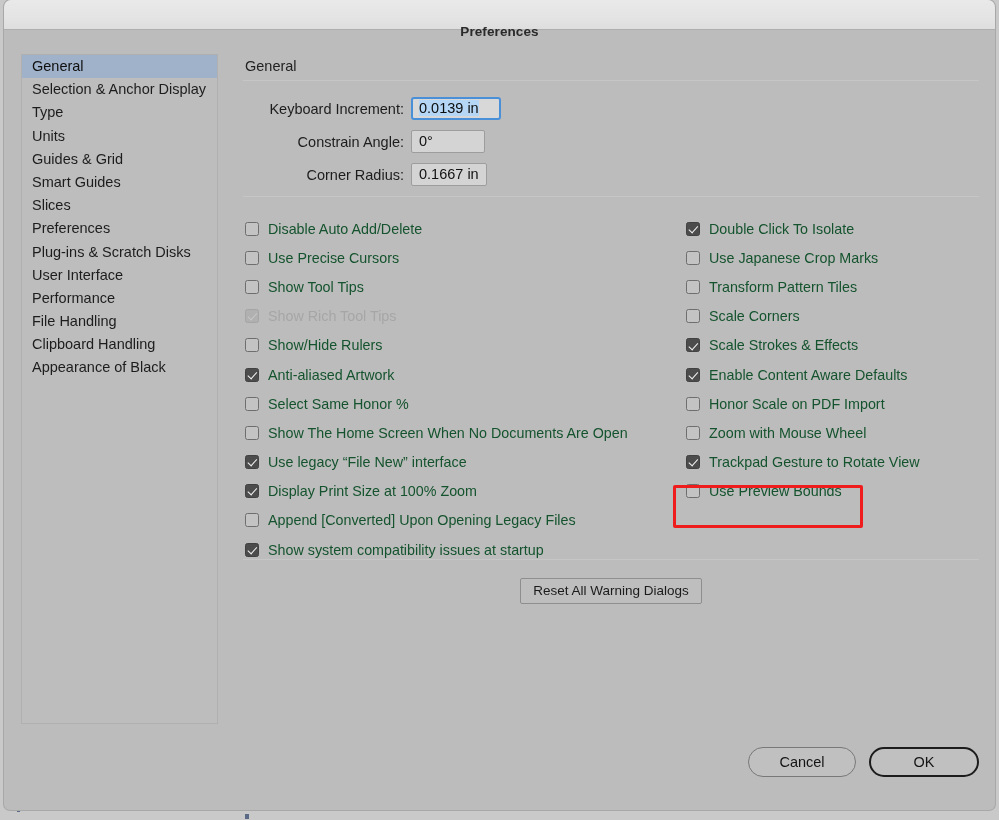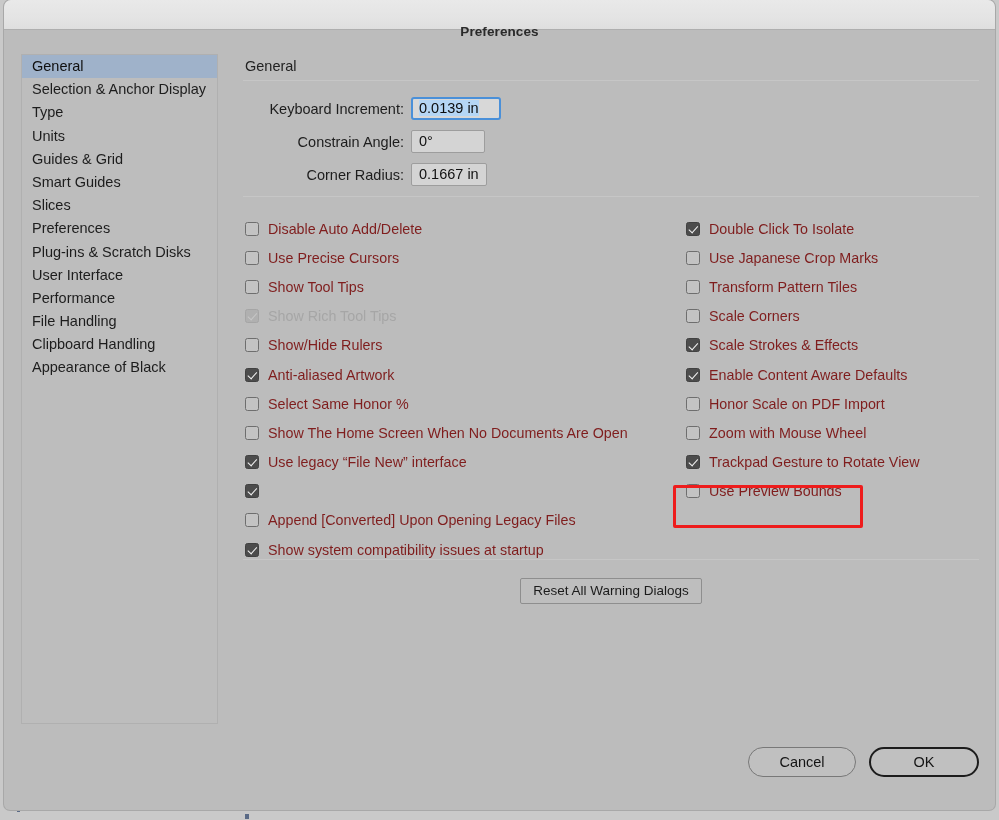--- a/index.html
+++ b/index.html
@@ -169,21 +169,21 @@
     left: 3.6px;
     top: 1.2px;
     width: 4px;
     height: 7.5px;
     border: solid #f2f2f2;
     border-width: 0 1.7px 1.7px 0;
     transform: rotate(42deg);
   }
   .cb-label {
     font-size: 14.3px;
-    color: #7f1d1d;
+    color: #14532d;
   }
   .cb-row.disabled .cb {
     background: #b3b3b3;
     border-color: #a3a3a3;
   }
   .cb-row.disabled .cb.on { background: #b0b0b0; border-color: #a5a5a5; }
   .cb-row.disabled .cb.on::after { border-color: #c6c6c6; }
   .cb-row.disabled .cb-label { color: #a6a6a6; }
 
   
@@ -334,20 +334,21 @@
           <div class="cb-row">
             <span class="cb"></span>
             <span class="cb-label">Show The Home Screen When No Documents Are Open</span>
           </div>
           <div class="cb-row">
             <span class="cb on"></span>
             <span class="cb-label">Use legacy “File New” interface</span>
           </div>
           <div class="cb-row">
             <span class="cb on"></span>
+            <span class="cb-label">Display Print Size at 100% Zoom</span>
           </div>
           <div class="cb-row">
             <span class="cb"></span>
             <span class="cb-label">Append [Converted] Upon Opening Legacy Files</span>
           </div>
           <div class="cb-row">
             <span class="cb on"></span>
             <span class="cb-label">Show system compatibility issues at startup</span>
           </div>
         </div>

